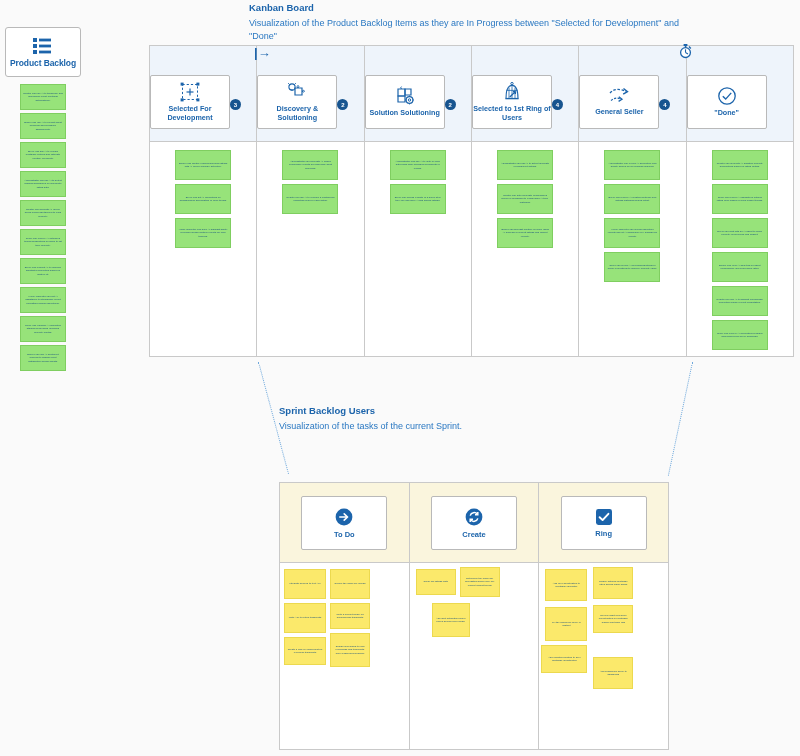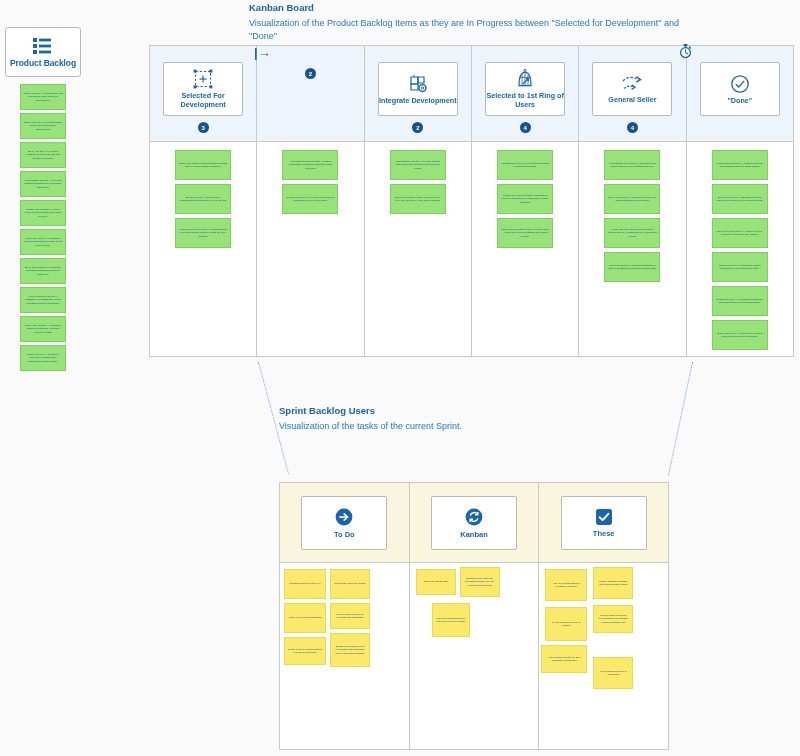--- a/index.html
+++ b/index.html
@@ -47,21 +47,21 @@
   
   .kanban{
     position:absolute;left:149px;top:45px;width:645px;height:312px;
     border:1px solid #c9c9c9;box-sizing:border-box;background:#ffffff;
     display:flex;
   }
   .kcol{flex:1 1 0;border-right:1px solid #c9c9c9;box-sizing:border-box;display:flex;flex-direction:column;}
   .kcol:last-child{border-right:none;}
   .kcol-head{
     background:#eef4fb;height:96px;border-bottom:1px solid #c9c9c9;
-    display:flex;flex-direction:column;align-items:center;box-sizing:border-box;
+    display:flex;flex-direction:row;align-items:center;box-sizing:border-box;
     padding-top:16px;position:relative;
   }
   .kcol-card{
     width:80px;height:54px;background:#fff;border:1px solid #b9b9b9;border-radius:2px;
     display:flex;flex-direction:column;align-items:center;justify-content:center;
     box-sizing:border-box;
   }
   .kcol-card .ico{line-height:0;margin-bottom:2px;}
   .kcol-label{font-size:7.2px;font-weight:bold;text-align:center;line-height:1.25;color:#1c64ab;}
   .kcol-count{
@@ -152,20 +152,32 @@
           <div class="kcol-count">3</div>
         </div>
         <div class="kcol-body">
           <div class="note green">Broker can identify underperforming listings with AI-driven anomaly detection.</div>
           <div class="note green">Buyer can get AI predictions on neighborhood appreciation or price trends.</div>
           <div class="note green">Home inspector can have AI highlight safety concerns across multiple reports for easy tracking.</div>
         </div>
       </div>
       <div class="kcol">
         <div class="kcol-head">
+          <div class="kcol-card">
+            <span class="ico"><svg width="20" height="20" viewBox="0 0 20 20">
+                <path d="M8 6 h7 v7 h-7 z" fill="none" stroke="#1c64ab" stroke-width="1.2"></path>
+                <path d="M11 6 a1.6 1.6 0 0 1 0 -2.6 a1.6 1.6 0 0 1 0 2.6" fill="#fff" stroke="#1c64ab" stroke-width="1"></path>
+                <path d="M15 9.2 a1.6 1.6 0 0 1 2.6 0 a1.6 1.6 0 0 1 -2.6 0" fill="#fff" stroke="#1c64ab" stroke-width="1"></path>
+                <circle cx="5" cy="5" r="3.1" fill="none" stroke="#1c64ab" stroke-width="1.1"></circle>
+                <line x1="4" y1="8" x2="6" y2="8" stroke="#1c64ab" stroke-width="1"></line>
+                <line x1="2.4" y1="2.4" x2="1.2" y2="1.2" stroke="#1c64ab" stroke-width="1"></line>
+                <line x1="7.6" y1="2.4" x2="8.8" y2="1.2" stroke="#1c64ab" stroke-width="1"></line>
+              </svg></span>
+            <div class="kcol-label">Discovery &amp; Solutioning</div>
+          </div>
           <div class="kcol-count">2</div>
         </div>
         <div class="kcol-body">
           <div class="note green">Administrator can generate AI-based compliance reports for brokerage audit purposes.</div>
           <div class="note green">Realtor can use AI to prepare a customized marketing plan for each listing.</div>
         </div>
       </div>
       <div class="kcol">
         <div class="kcol-head">
           <div class="kcol-card">
@@ -174,21 +186,21 @@
                 <path d="M10 3 h6 v6 h-6 z" fill="none" stroke="#1c64ab" stroke-width="1.2"></path>
                 <path d="M3 10 h7 v6 h-7 z" fill="none" stroke="#1c64ab" stroke-width="1.2"></path>
                 <path d="M6.5 3 a1.5 1.5 0 0 1 0 -2.4" fill="none" stroke="#1c64ab" stroke-width="1"></path>
                 <circle cx="14.5" cy="14" r="3.4" fill="none" stroke="#1c64ab" stroke-width="1.2"></circle>
                 <circle cx="14.5" cy="14" r="1.2" fill="none" stroke="#1c64ab" stroke-width="1"></circle>
                 <line x1="14.5" y1="9.6" x2="14.5" y2="11" stroke="#1c64ab" stroke-width="1.1"></line>
                 <line x1="14.5" y1="17" x2="14.5" y2="18.4" stroke="#1c64ab" stroke-width="1.1"></line>
                 <line x1="10.1" y1="14" x2="11.5" y2="14" stroke="#1c64ab" stroke-width="1.1"></line>
                 <line x1="17.5" y1="14" x2="18.9" y2="14" stroke="#1c64ab" stroke-width="1.1"></line>
               </svg></span>
-            <div class="kcol-label">Integrate Development</div>
+            <div class="kcol-label">Solution Solutioning</div>
           </div>
           <div class="kcol-count">2</div>
         </div>
         <div class="kcol-body">
           <div class="note green">Administrator can use AI to auto-fill MLS data fields from uploaded documents or emails.</div>
           <div class="note green">Buyer can upload a photo of a home style they like and have AI find similar listings.</div>
         </div>
       </div>
       <div class="kcol">
         <div class="kcol-head">
@@ -299,37 +311,37 @@
       <div class="scol">
         <div class="scol-head">
           <div class="scol-card">
             <span class="ico"><svg width="20" height="20" viewBox="0 0 20 20">
                 <circle cx="10" cy="10" r="8.4" fill="#1c64ab"></circle>
                 <path d="M6.2 8.6 A4 4 0 0 1 13.4 7.4" fill="none" stroke="#fff" stroke-width="1.5"></path>
                 <path d="M13.8 11.4 A4 4 0 0 1 6.6 12.6" fill="none" stroke="#fff" stroke-width="1.5"></path>
                 <path d="M13.8 4.9 L13.8 7.8 L11 7.8" fill="none" stroke="#fff" stroke-width="1.5"></path>
                 <path d="M6.2 15.1 L6.2 12.2 L9 12.2" fill="none" stroke="#fff" stroke-width="1.5"></path>
               </svg></span>
-            <div class="scol-label">Kanban</div>
+            <div class="scol-label">Create</div>
           </div>
         </div>
         <div class="scol-body">
           <div class="note yellow" style="left: 6px; top: 6px; width: 40px; height: 26px;">Clean old listings data</div>
           <div class="note yellow" style="left: 50px; top: 4px; width: 40px; height: 30px;">Determine the model for forecasting sales price per current market trends</div>
           <div class="note yellow" style="left: 22px; top: 40px; width: 38px; height: 34px;">Add alert notification when prices diverge from model</div>
         </div>
       </div>
       <div class="scol">
         <div class="scol-head">
           <div class="scol-card">
             <span class="ico"><svg width="18" height="18" viewBox="0 0 18 18">
                 <rect x="1" y="1" width="16" height="16" rx="2.4" fill="#1c64ab"></rect>
                 <path d="M4.6 9.2 L7.6 12.1 L13.4 5.8" fill="none" stroke="#fff" stroke-width="1.9" stroke-linecap="round" stroke-linejoin="round"></path>
               </svg></span>
-            <div class="scol-label">These</div>
+            <div class="scol-label">Ring</div>
           </div>
         </div>
         <div class="scol-body">
           <div class="note yellow" style="left: 6px; top: 6px; width: 42px; height: 32px;">Add 30yr amortization to mortgage calculator</div>
           <div class="note yellow" style="left: 54px; top: 4px; width: 40px; height: 32px;">Scrape national mortgage rates across major banks</div>
           <div class="note yellow" style="left: 6px; top: 44px; width: 42px; height: 34px;">Fix the debounce delay in chatbot</div>
           <div class="note yellow" style="left: 54px; top: 42px; width: 40px; height: 28px;">Review chart-long-scan opportunities on mortgage basics and trade-offs</div>
           <div class="note yellow" style="left: 2px; top: 82px; width: 46px; height: 28px;">Add variation function to 30yr mortgage amortization</div>
           <div class="note yellow" style="left: 54px; top: 94px; width: 40px; height: 32px;">Add confidence score to dashboard</div>
         </div>

